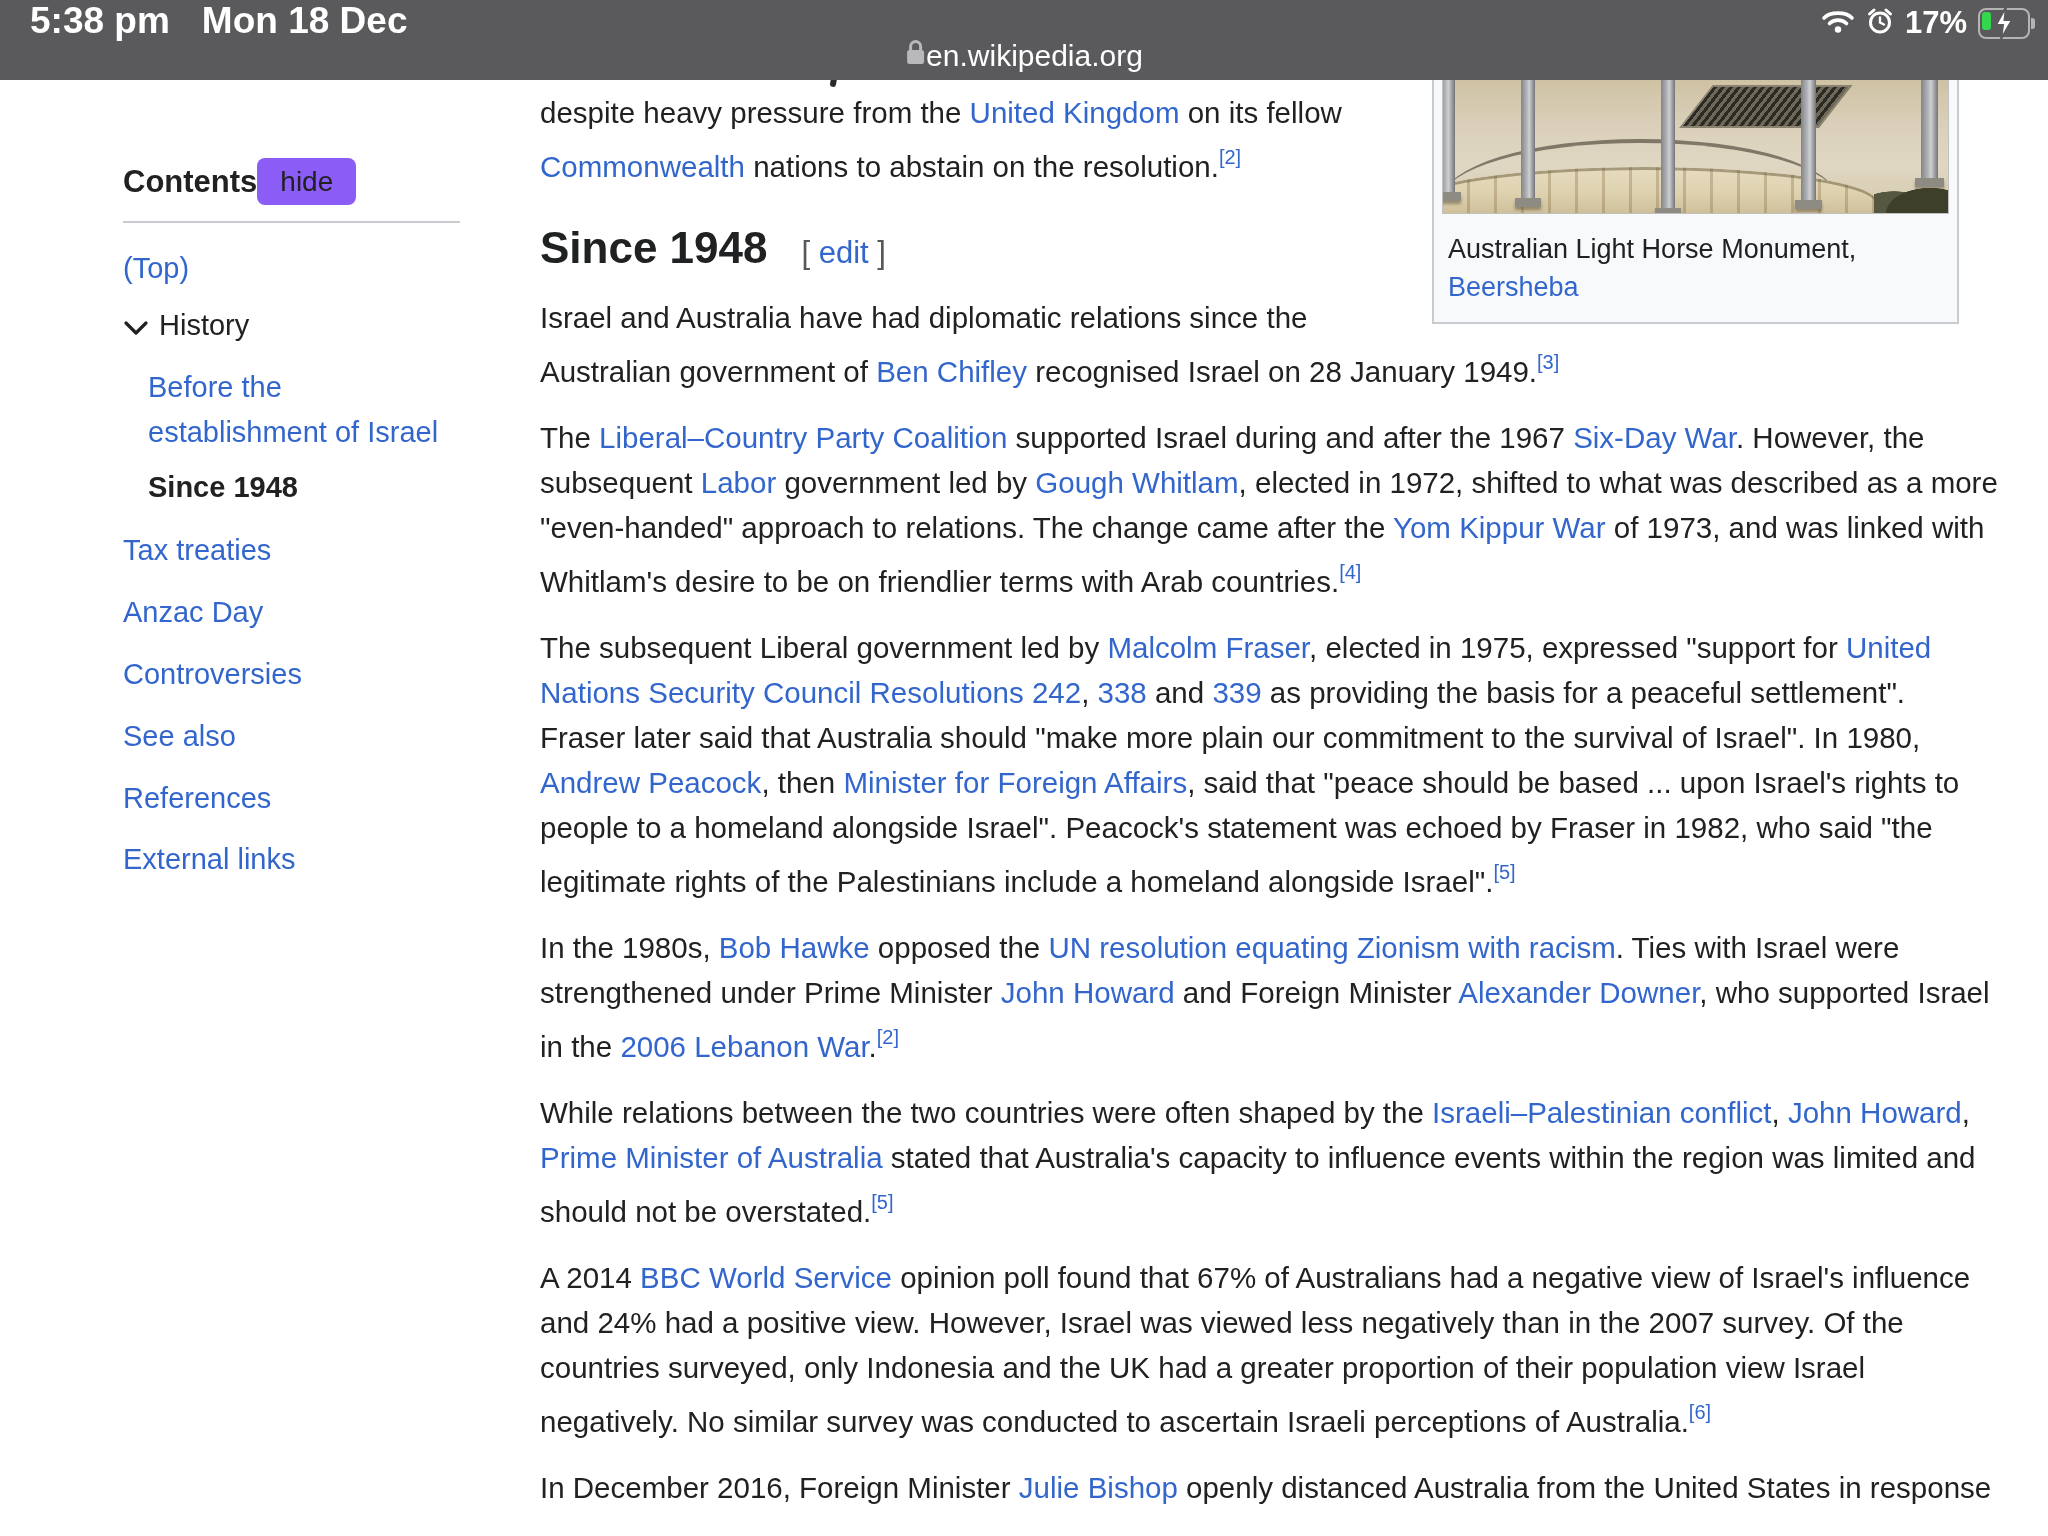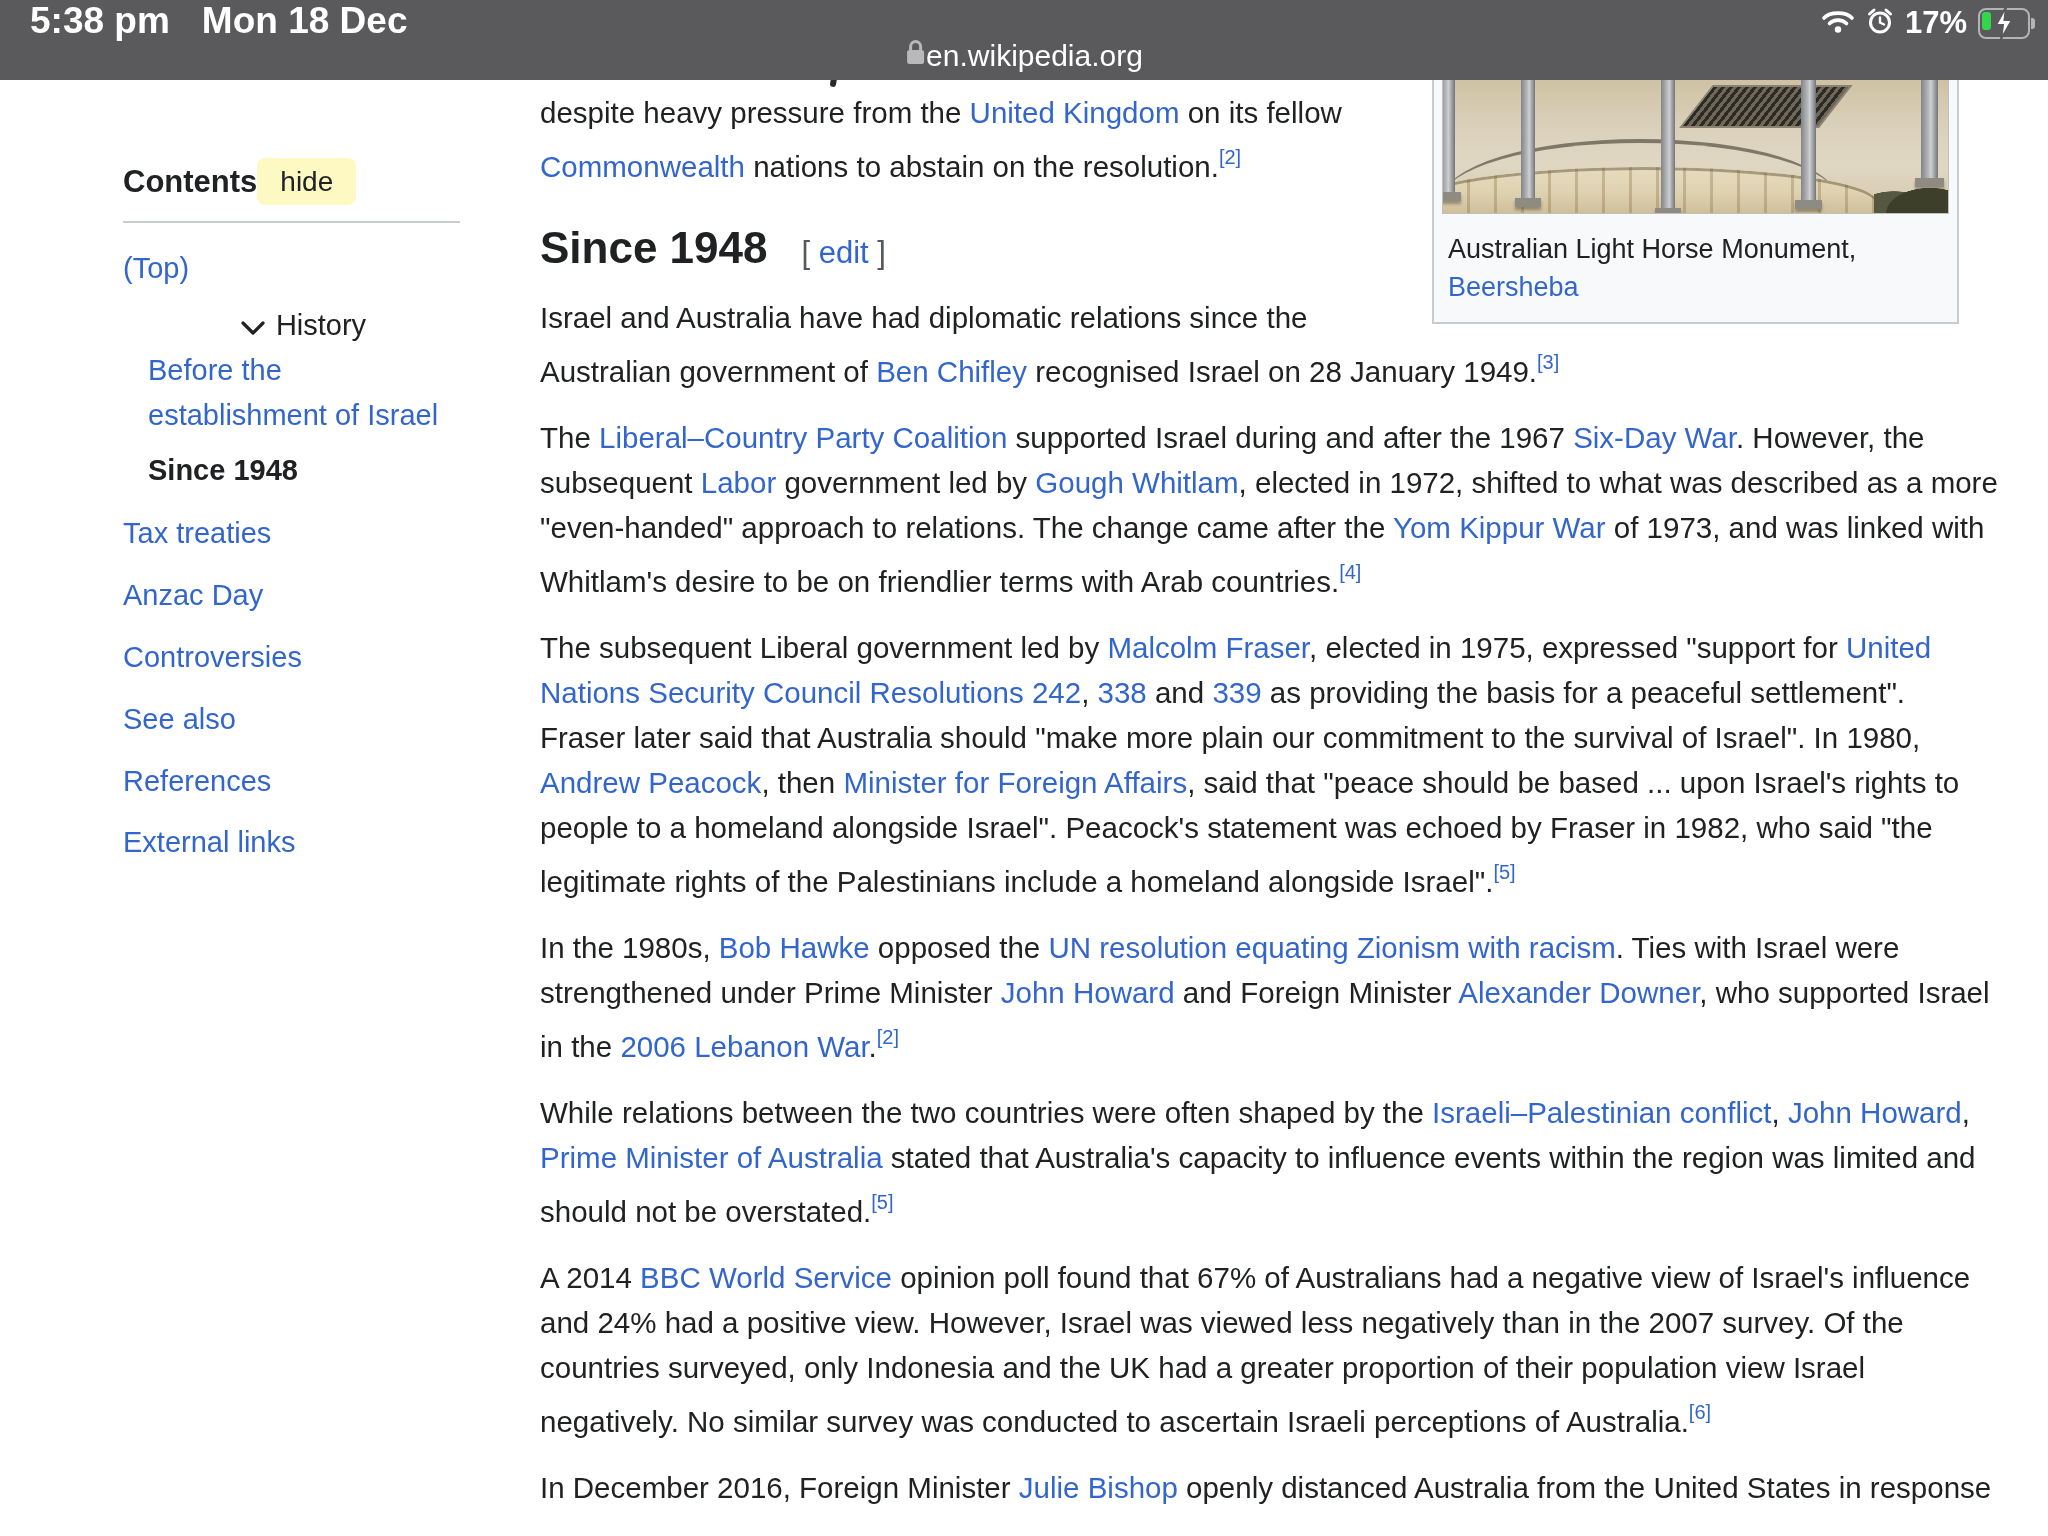--- a/index.html
+++ b/index.html
@@ -16,21 +16,21 @@
   .battery{position:relative;width:48px;height:27px;border:2.5px solid rgba(255,255,255,.55);border-radius:8px;}
   .battery .nub{position:absolute;right:-7px;top:8px;width:4px;height:11px;background:rgba(255,255,255,.55);border-radius:0 3px 3px 0;}
   .battery .fill{position:absolute;left:2px;top:2px;width:9px;height:18px;background:#32d74b;border-radius:3px;}
   .battery svg{position:absolute;left:9px;top:-6px;}
   .sb-url{position:absolute;left:50%;top:38px;transform:translateX(-50%);display:flex;align-items:center;color:#fff;font-size:30px;line-height:36px;}
   
   .frag-mark{position:absolute;left:831px;top:70px;width:6px;height:17px;background:#2a2a2c;border-radius:3px;transform:rotate(10deg);z-index:5;}
   
   .contents-head{position:absolute;left:123px;top:158px;display:flex;align-items:center;}
   .contents-title{font-size:31px;font-weight:bold;color:#202122;}
-  .hide-btn{background:#fef9c3;border:none;border-radius:8px;height:47px;padding:0 23px;font-size:28px;color:#202122;font-family:inherit;}
+  .hide-btn{background:#8b5cf6;border:none;border-radius:8px;height:47px;padding:0 23px;font-size:28px;color:#202122;font-family:inherit;}
   .toc-divider{position:absolute;left:123px;top:221px;width:337px;height:2px;background:#c8ccd1;}
   #toc{position:absolute;left:93px;top:246px;width:390px;font-size:29px;}
   .toc-item{line-height:45px;}
   .toc-item.lvl1{padding-left:30px;}
   .toc-item.lvl2{padding-left:55px;}
   .toc-item .tline{display:block;white-space:nowrap;}
   .toc-link{color:#3366cc;cursor:pointer;}
   .toc-current{font-weight:bold;color:#202122;}
   .toc-section{display:flex;align-items:center;padding-left:0;color:#202122;cursor:pointer;}
   .toc-section svg{margin:4px 10px 0 0;}
@@ -118,21 +118,21 @@
 
 <div class="frag-mark"></div>
 
 <div class="contents-head">
   <span class="contents-title">Contents</span>
   <button class="hide-btn">hide</button>
 </div>
 <div class="toc-divider"></div>
 <nav id="toc">
     <div class="toc-item lvl1 toc-link" style="margin-bottom: 12px;">(Top)</div>
-    <div class="toc-item lvl1 toc-section" style=" justify-content: center;">
+    <div class="toc-item lvl1 toc-section" style="margin-bottom: 17px;">
       <svg width="26" height="16" viewBox="0 0 26 16">
         <path d="M3 3 L13 13 L23 3" fill="none" stroke="#202122" stroke-width="3.2" stroke-linecap="round" stroke-linejoin="round"></path>
       </svg>
       <span>History</span>
     </div>
     <div class="toc-item lvl2 toc-link" style="margin-bottom: 10px;">
       <span class="tline">Before the</span>
       <span class="tline">establishment of Israel</span>
     </div>
     <div class="toc-item lvl2 toc-current" style="margin-bottom: 18px;">Since 1948</div>

